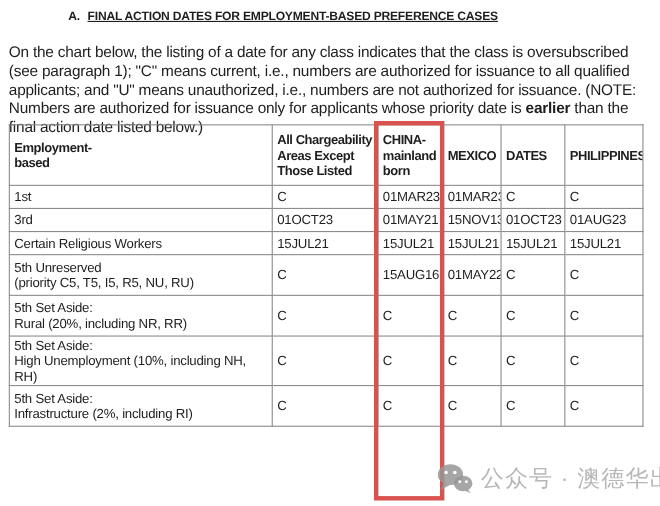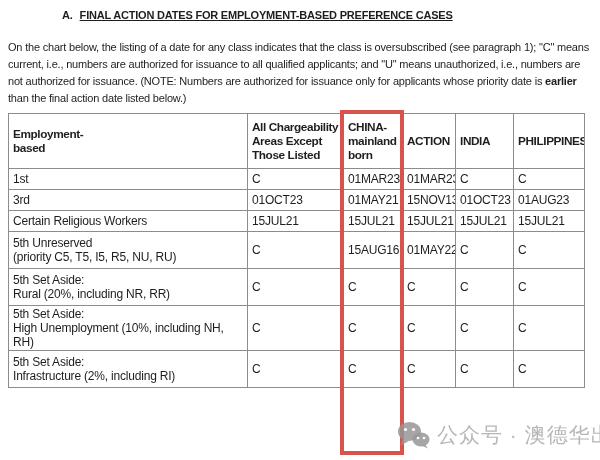--- a/index.html
+++ b/index.html
@@ -11,21 +11,21 @@
     letter-spacing:-0.2px;
   }
   .title {
     position:absolute; top:9px; left:62px;
     font-size:11px; font-weight:bold; white-space:nowrap;
   }
   .title .prefix { margin-right:7px; }
   .title .u { text-decoration:underline; }
   .intro {
     position:absolute; top:39px; left:8px; width:588px;
-    font-size:11px; line-height:17px;
+    font-size:14px; line-height:17px;
   }
   .tablewrap { position:absolute; top:113px; left:8px; }
   table { border-collapse:collapse; table-layout:fixed; width:576px; }
   th, td {
     border:1px solid #8c8c8c;
     padding:1px 4px;
     font-size:12px;
     text-align:left;
     vertical-align:middle;
     white-space:pre-line;
@@ -73,22 +73,22 @@
     <thead>
       <tr>
         <th>Employment-
 based</th>
         <th>All Chargeability
 Areas Except
 Those Listed</th>
         <th>CHINA-
 mainland
 born</th>
-        <th>ACTION</th>
-        <th>INDIA</th>
+        <th>MEXICO</th>
+        <th>DATES</th>
         <th>PHILIPPINES</th>
       </tr>
     </thead>
     <tbody>
       <tr class="r-single">
         <td>1st</td>
         <td>C</td>
         <td>01MAR23</td>
         <td>01MAR23</td>
         <td>C</td>

